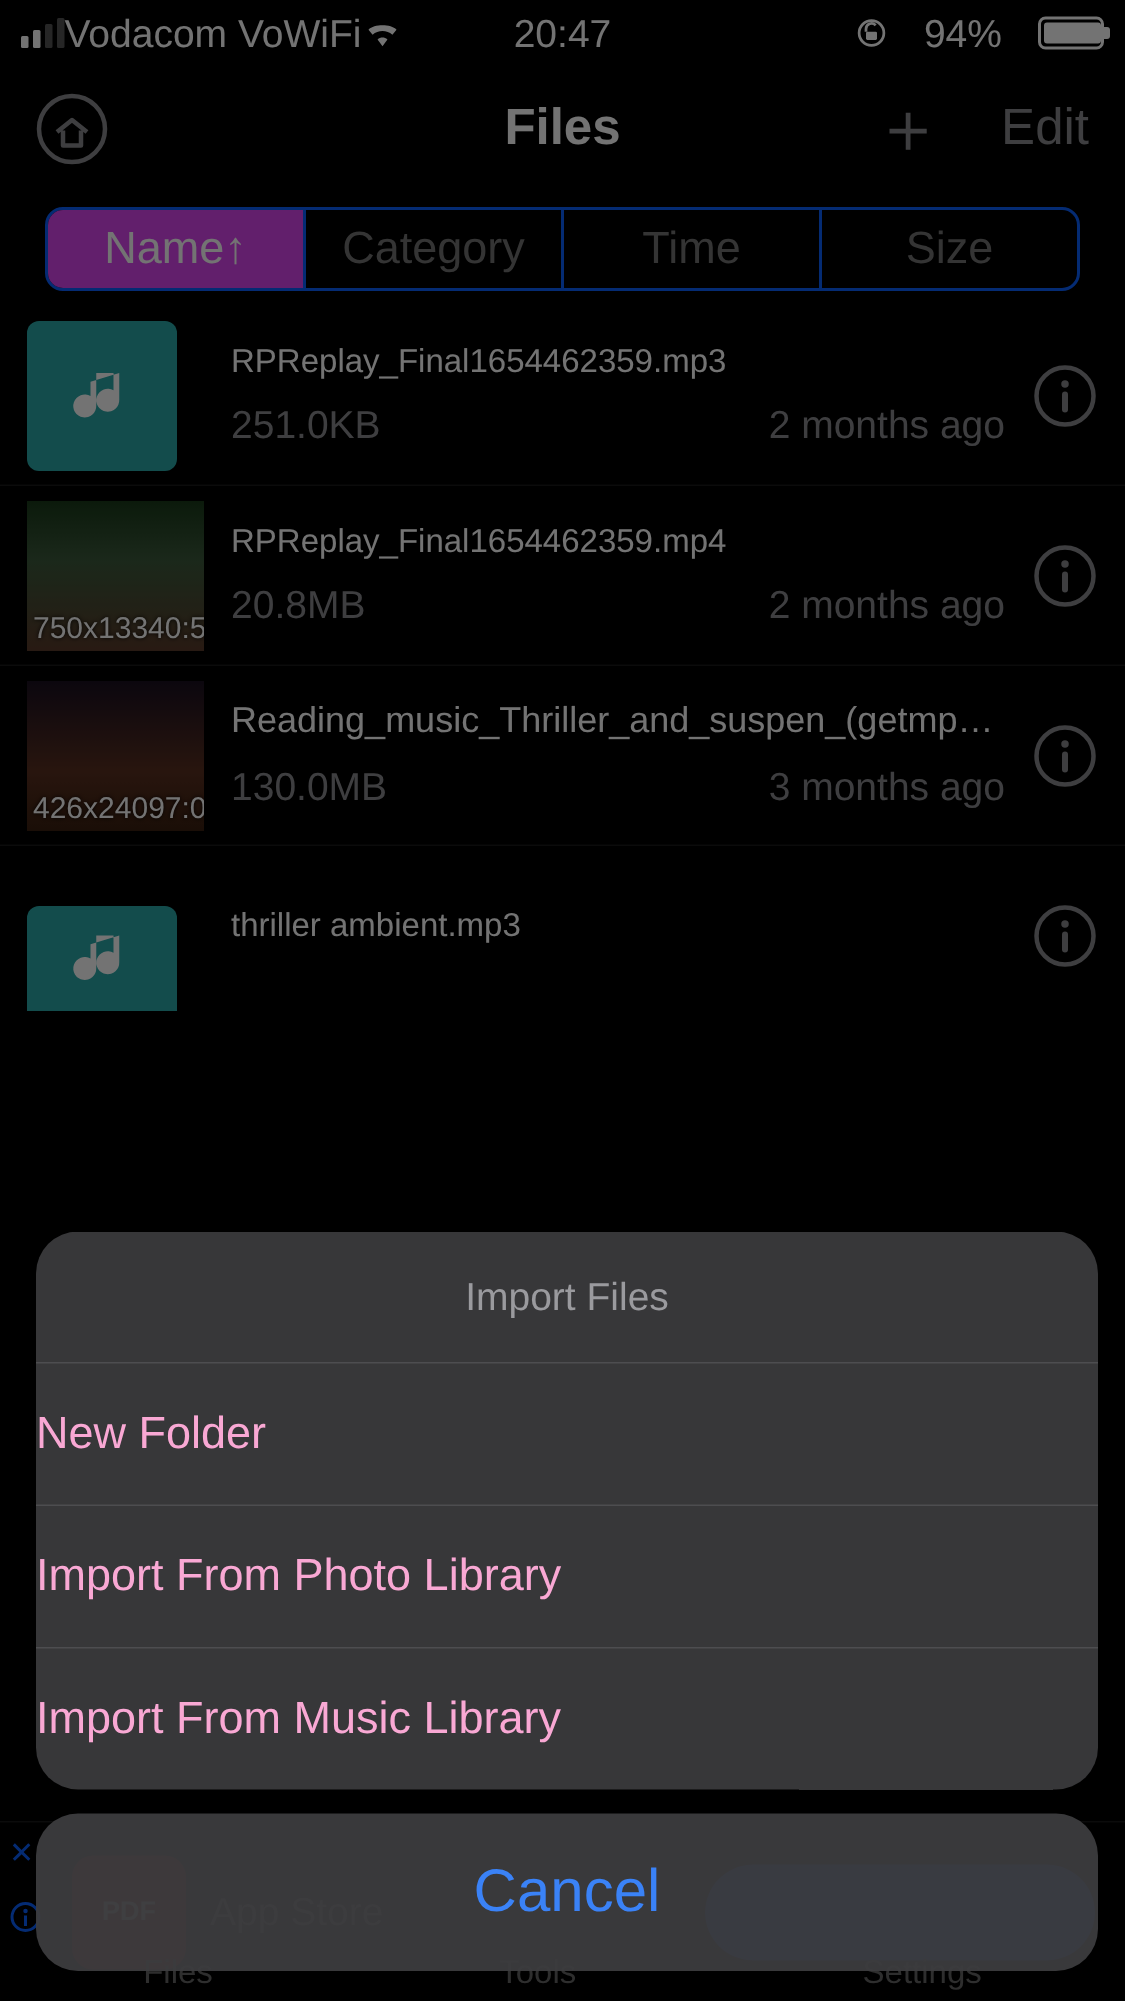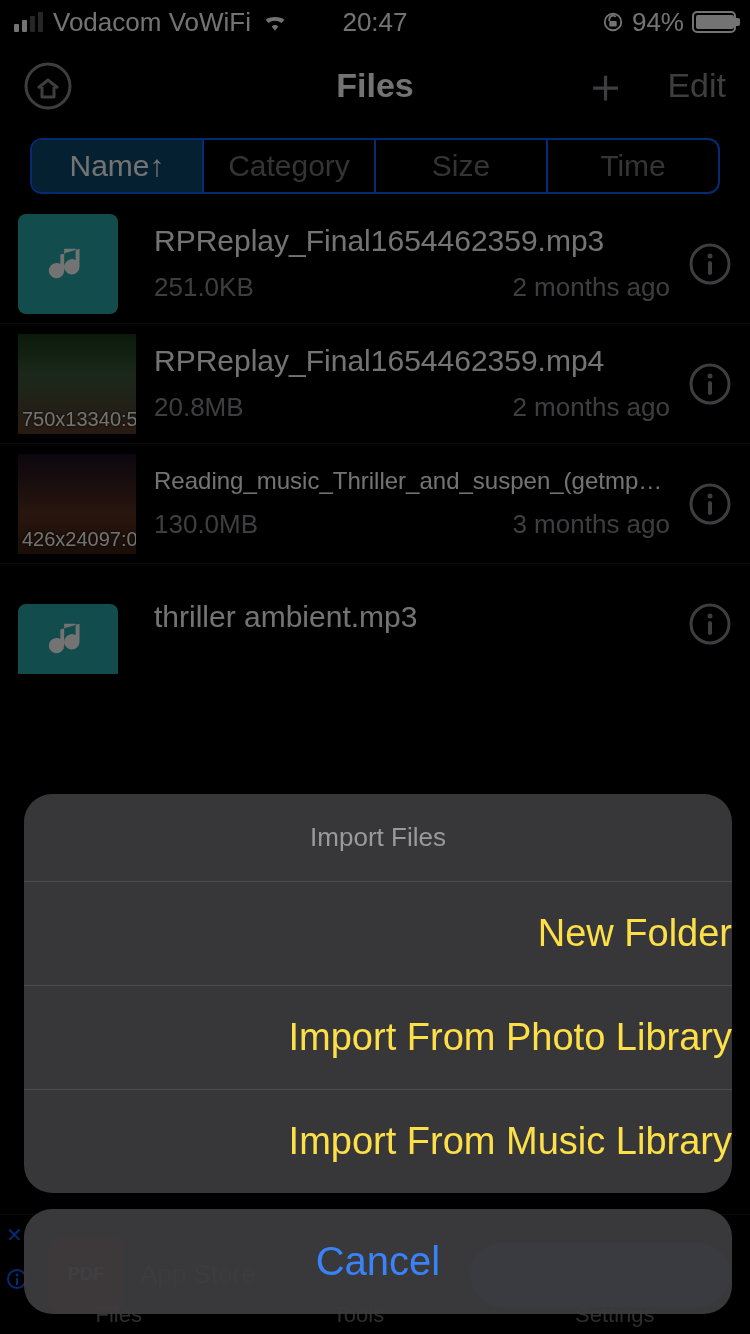--- a/index.html
+++ b/index.html
@@ -1,59 +1,59 @@
 <!DOCTYPE html>
 <html><head>
 <meta charset="utf-8">
 <style>
   * { margin: 0; padding: 0; box-sizing: border-box; font-family: -apple-system, "Helvetica Neue", sans-serif; -webkit-font-smoothing: antialiased; }
   html,body { width: 750px; height: 1334px; background:#000; color:#fff; overflow:hidden; position:relative; }
 
   
   .status-bar { height:44px; display:flex; align-items:center; justify-content:space-between; padding:0 14px; font-size:26px; font-weight:500; }
-  .status-left { display:flex; align-items:center; gap:10px; }
+  .status-left { display:flex; align-items:center; }
   .signal { display:flex; align-items:flex-end; gap:3px; }
   .signal span { width:5px; background:#fff; border-radius:1px; }
   .signal span:nth-child(1){height:8px}
   .signal span:nth-child(2){height:12px}
   .signal span:nth-child(3){height:16px;background:#555}
   .signal span:nth-child(4){height:20px;background:#555}
   .wifi-icon svg{display:block}
-  .status-right { display:flex; align-items:center; gap:8px; }
+  .status-right { display:flex; align-items:center; gap:24px; }
   .battery { width:44px; height:22px; border:2px solid #fff; border-radius:5px; position:relative; }
   .battery:after{content:"";position:absolute;right:-6px;top:5px;width:4px;height:8px;background:#fff;border-radius:0 2px 2px 0}
   .battery-fill{position:absolute;inset:2px;width:94%;background:#fff;border-radius:2px}
   .lock-rot svg{display:block}
 
   
   .nav-bar { height:84px; display:flex; align-items:center; justify-content:space-between; padding:0 24px; border-bottom:1px solid #000; }
   .nav-title { position:absolute; left:0; right:0; text-align:center; font-size:34px; font-weight:700; color:#fff; pointer-events:none; }
   .nav-home svg{display:block}
   .nav-right { display:flex; align-items:center; gap:38px; color:#8a8a8e; font-size:34px; }
   .nav-plus { font-size:48px; font-weight:300; line-height:0; }
 
   
   .seg-wrap { padding:10px 30px; }
   .segmented { display:flex; border:2px solid #0a60ff; border-radius:12px; overflow:hidden; height:56px; }
   .segmented div { flex:1; display:flex; align-items:center; justify-content:center; font-size:30px; color:#737373; border-right:2px solid #0a60ff; }
   .segmented div:last-child{border-right:none}
-  .segmented .active{background:#0c4a6e;color:#fff}
+  .segmented .active{background:#d946ef;color:#fff}
 
   
   .file-list{}
   .file-row { display:flex; align-items:center; padding:8px 18px 8px 18px; gap:18px; border-bottom:1px solid #1a1a1a; position:relative; min-height:120px; }
   .thumb { width:118px; height:100px; background:#2aa9a9; display:flex; align-items:center; justify-content:center; position:relative; flex-shrink:0; overflow:hidden;}
   .thumb.audio{background:#000;align-items:flex-end;justify-content:flex-start}
   .thumb.audio .audio-box{width:100px;height:100px;background:#2aa9a9;display:flex;align-items:center;justify-content:center;border-radius:8px;margin:0}
   .thumb.video{background:linear-gradient(180deg,#1a3a1a,#3c5a3c 40%,#5a3a2a)}
   .thumb.video2{background:linear-gradient(180deg,#1a1020,#5a3020 60%,#3a2010)}
   .thumb-meta{position:absolute;bottom:3px;left:4px;right:4px;font-size:20px;display:flex;justify-content:space-between;color:#fff;text-shadow:0 0 3px #000}
   .note-icon svg{display:block;}
   .file-info{flex:1;min-width:0}
-  .file-name{font-size:30px;color:#fff;white-space:nowrap;overflow:hidden;text-overflow:ellipsis;margin-bottom:14px}
+  .file-name{font-size:22px;color:#fff;white-space:nowrap;overflow:hidden;text-overflow:ellipsis;margin-bottom:14px}
   .file-name.small{font-size:24px}
   .file-sub{display:flex;justify-content:space-between;font-size:26px;color:#8a8a8e}
   .info-btn{width:44px;height:44px;flex-shrink:0}
   .info-btn svg{display:block}
 
   
   .banner { position:absolute; bottom:0; left:0; right:0; height:120px; display:flex; align-items:center; padding:0 20px; gap:16px; background:#000; border-top:1px solid #1a1a1a;}
   .banner-x{position:absolute;left:6px;top:8px;color:#0a60ff;font-size:20px}
   .banner-ad{position:absolute;left:6px;bottom:40px;color:#0a60ff}
   .banner-icon{width:76px;height:76px;background:#c41e1e;border-radius:14px;display:flex;align-items:center;justify-content:center;color:#fff;font-weight:700;font-size:18px;margin-left:28px}
@@ -61,21 +61,21 @@
   .banner-btn{margin-left:auto;background:#0a60ff;width:260px;height:64px;border-radius:32px}
   .tabbar{position:absolute;bottom:0;left:0;right:0;height:40px;display:flex;justify-content:space-around;align-items:flex-end;color:#666;font-size:22px;padding-bottom:6px}
 
   
   .dim { position:absolute; inset:0; background:rgba(0,0,0,.55); }
 
   
   .sheet-wrap { position:absolute; left:24px; right:18px; bottom:20px; }
   .sheet { background:rgba(60,60,62,.92); border-radius:28px; overflow:hidden; backdrop-filter:blur(20px); }
   .sheet-title { text-align:center; font-size:26px; color:#9a9a9e; padding:28px 0; border-bottom:1px solid rgba(100,100,104,.5); }
-  .sheet-item { text-align:right; font-size:38px; color:#fde047; padding:30px 0; border-bottom:1px solid rgba(100,100,104,.5); }
+  .sheet-item { text-align:left; font-size:30px; color:#f9a8d4; padding:30px 0; border-bottom:1px solid rgba(100,100,104,.5); }
   .sheet-item:last-child{border-bottom:none}
   .cancel-btn { margin-top:16px; background:rgba(60,60,62,.95); border-radius:28px; text-align:center; font-size:40px; font-weight:400; color:#3a82f7; padding:30px 0; }
 
 </style>
 </head>
 <body>
 
 <div class="status-bar">
   <div class="status-left">
     <div class="signal">
@@ -118,22 +118,22 @@
   <div class="nav-right">
     <span class="nav-plus">＋</span>
     <span>Edit</span>
   </div>
 </div>
 
 <div class="seg-wrap">
   <div class="segmented">
     <div class="active">Name↑</div>
     <div>Category</div>
+    <div>Time</div>
     <div>Size</div>
-    <div>Time</div>
   </div>
 </div>
 
 <div class="file-list">
 
   <div class="file-row">
     <div class="thumb audio">
       <div class="audio-box">
           <span class="note-icon">
             <svg width="46" height="46" viewBox="0 0 24 24">

